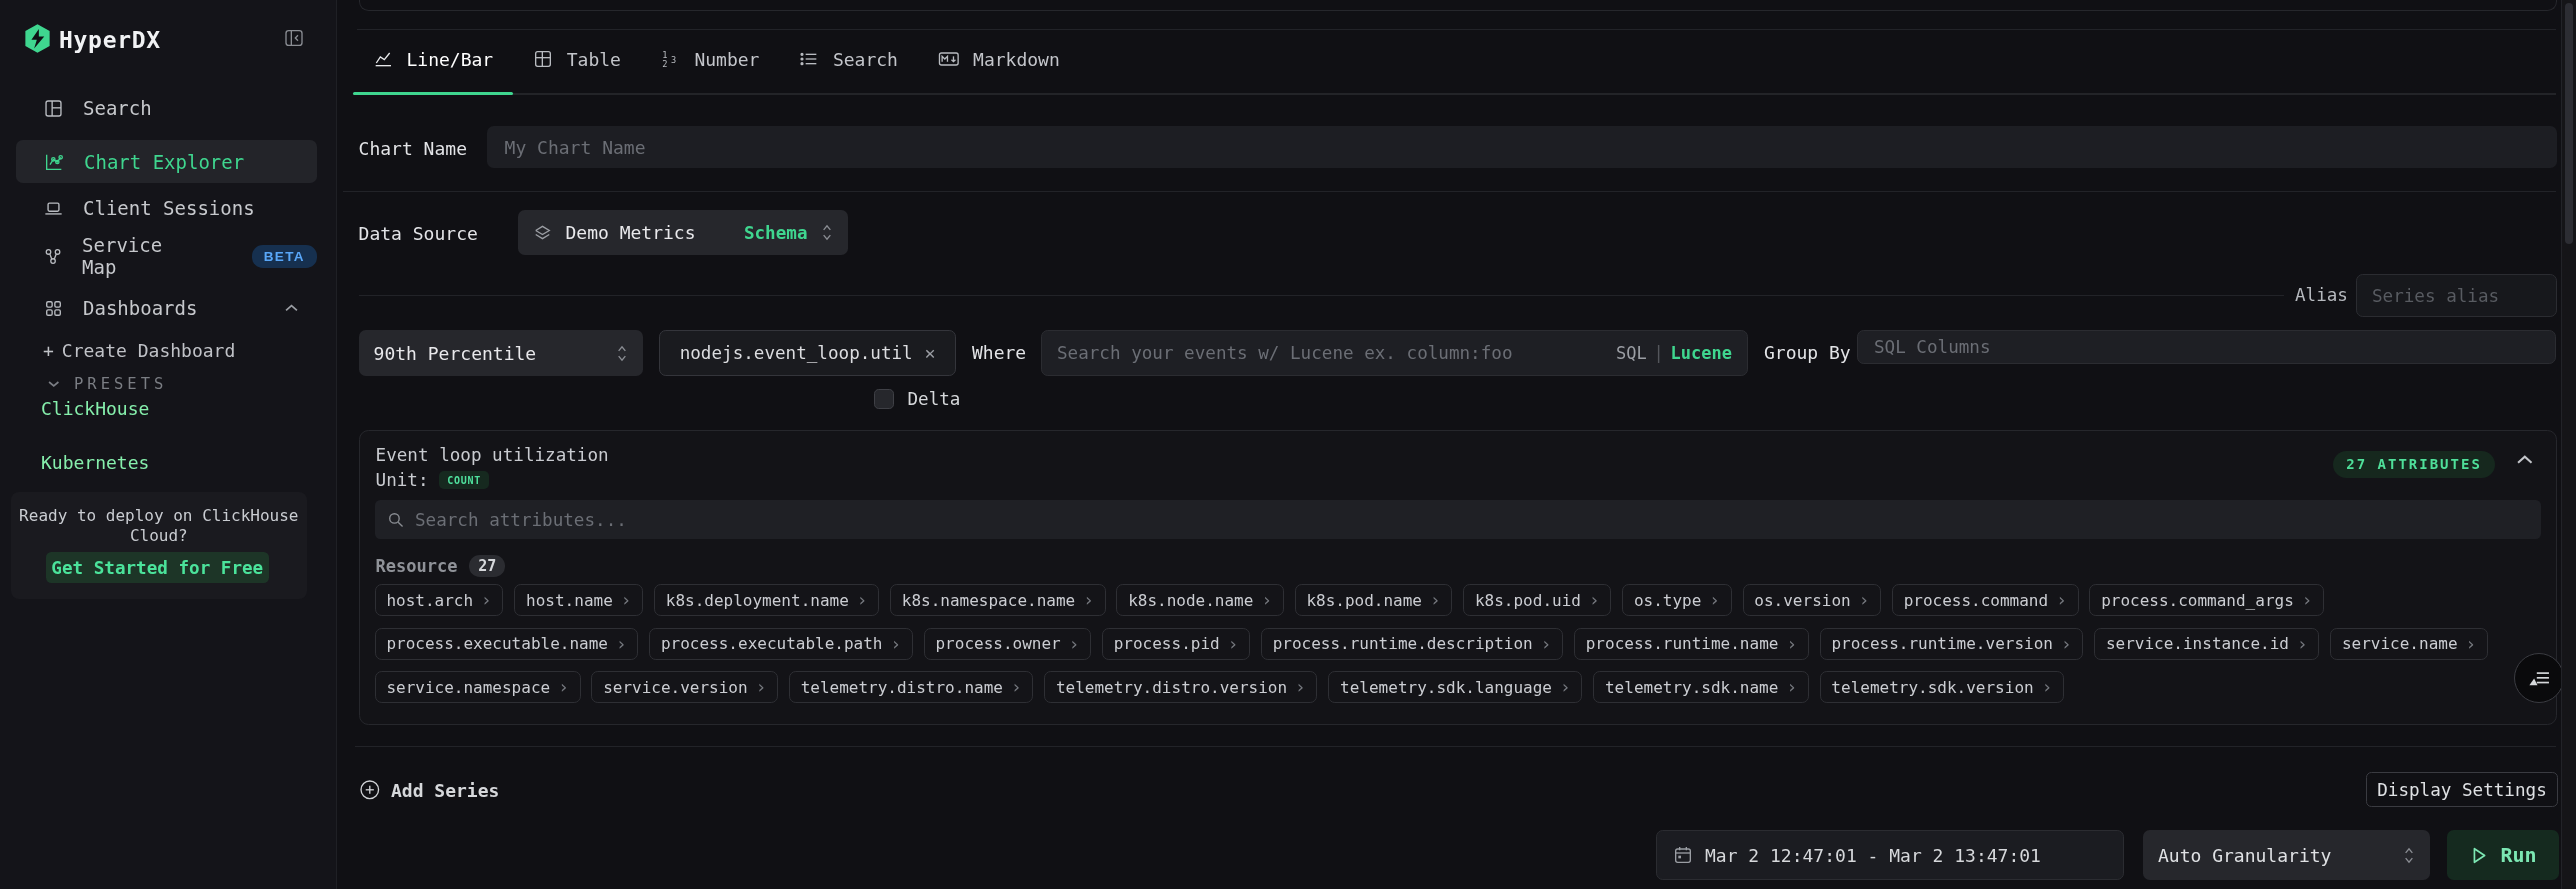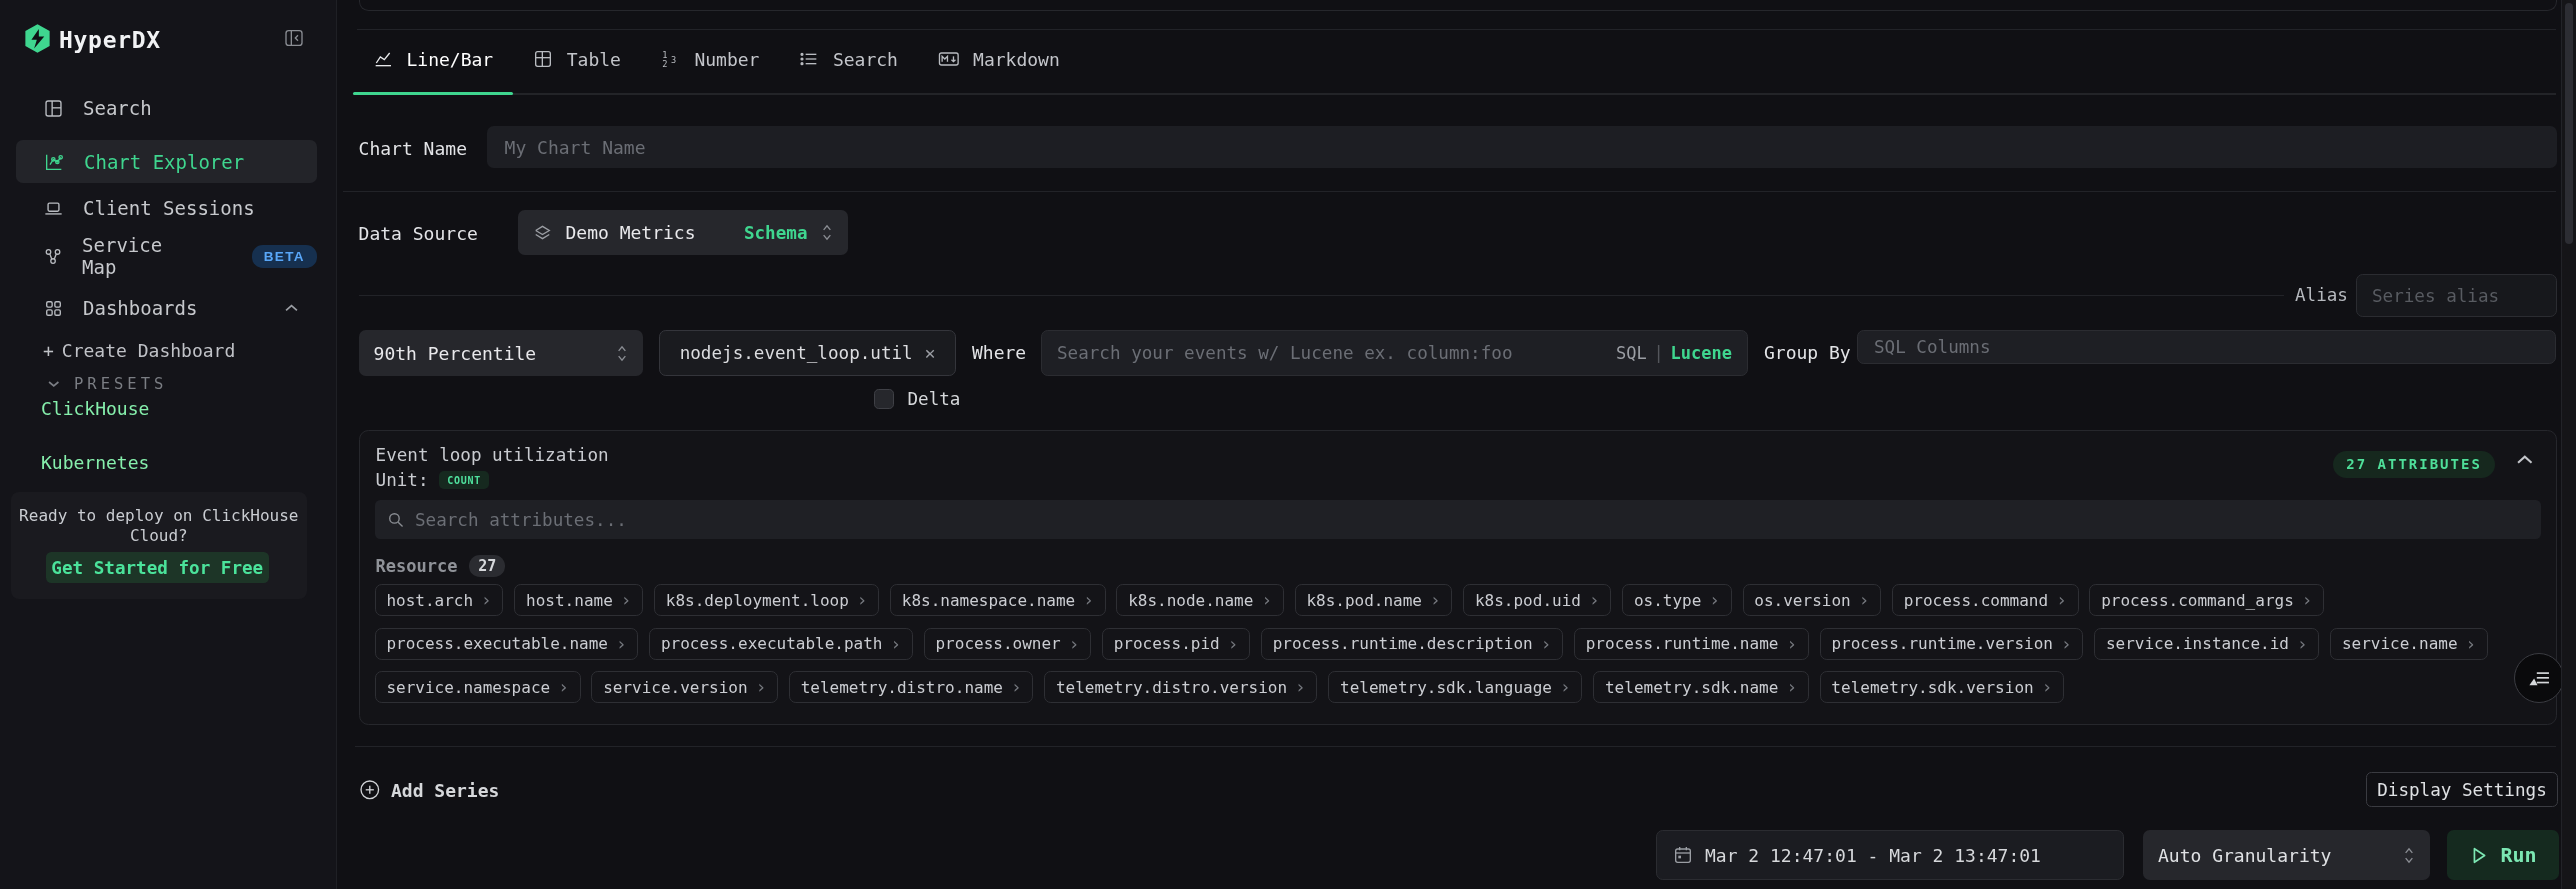--- a/index.html
+++ b/index.html
@@ -361,21 +361,21 @@
             <span class="alabel">host.arch</span>
             <span class="chev">›</span>
           </span>
 
           <span class="attr-chip">
             <span class="alabel">host.name</span>
             <span class="chev">›</span>
           </span>
 
           <span class="attr-chip">
-            <span class="alabel">k8s.deployment.loop</span>
+            <span class="alabel">k8s.deployment.name</span>
             <span class="chev">›</span>
           </span>
 
           <span class="attr-chip">
             <span class="alabel">k8s.namespace.name</span>
             <span class="chev">›</span>
           </span>
 
           <span class="attr-chip">
             <span class="alabel">k8s.node.name</span>

